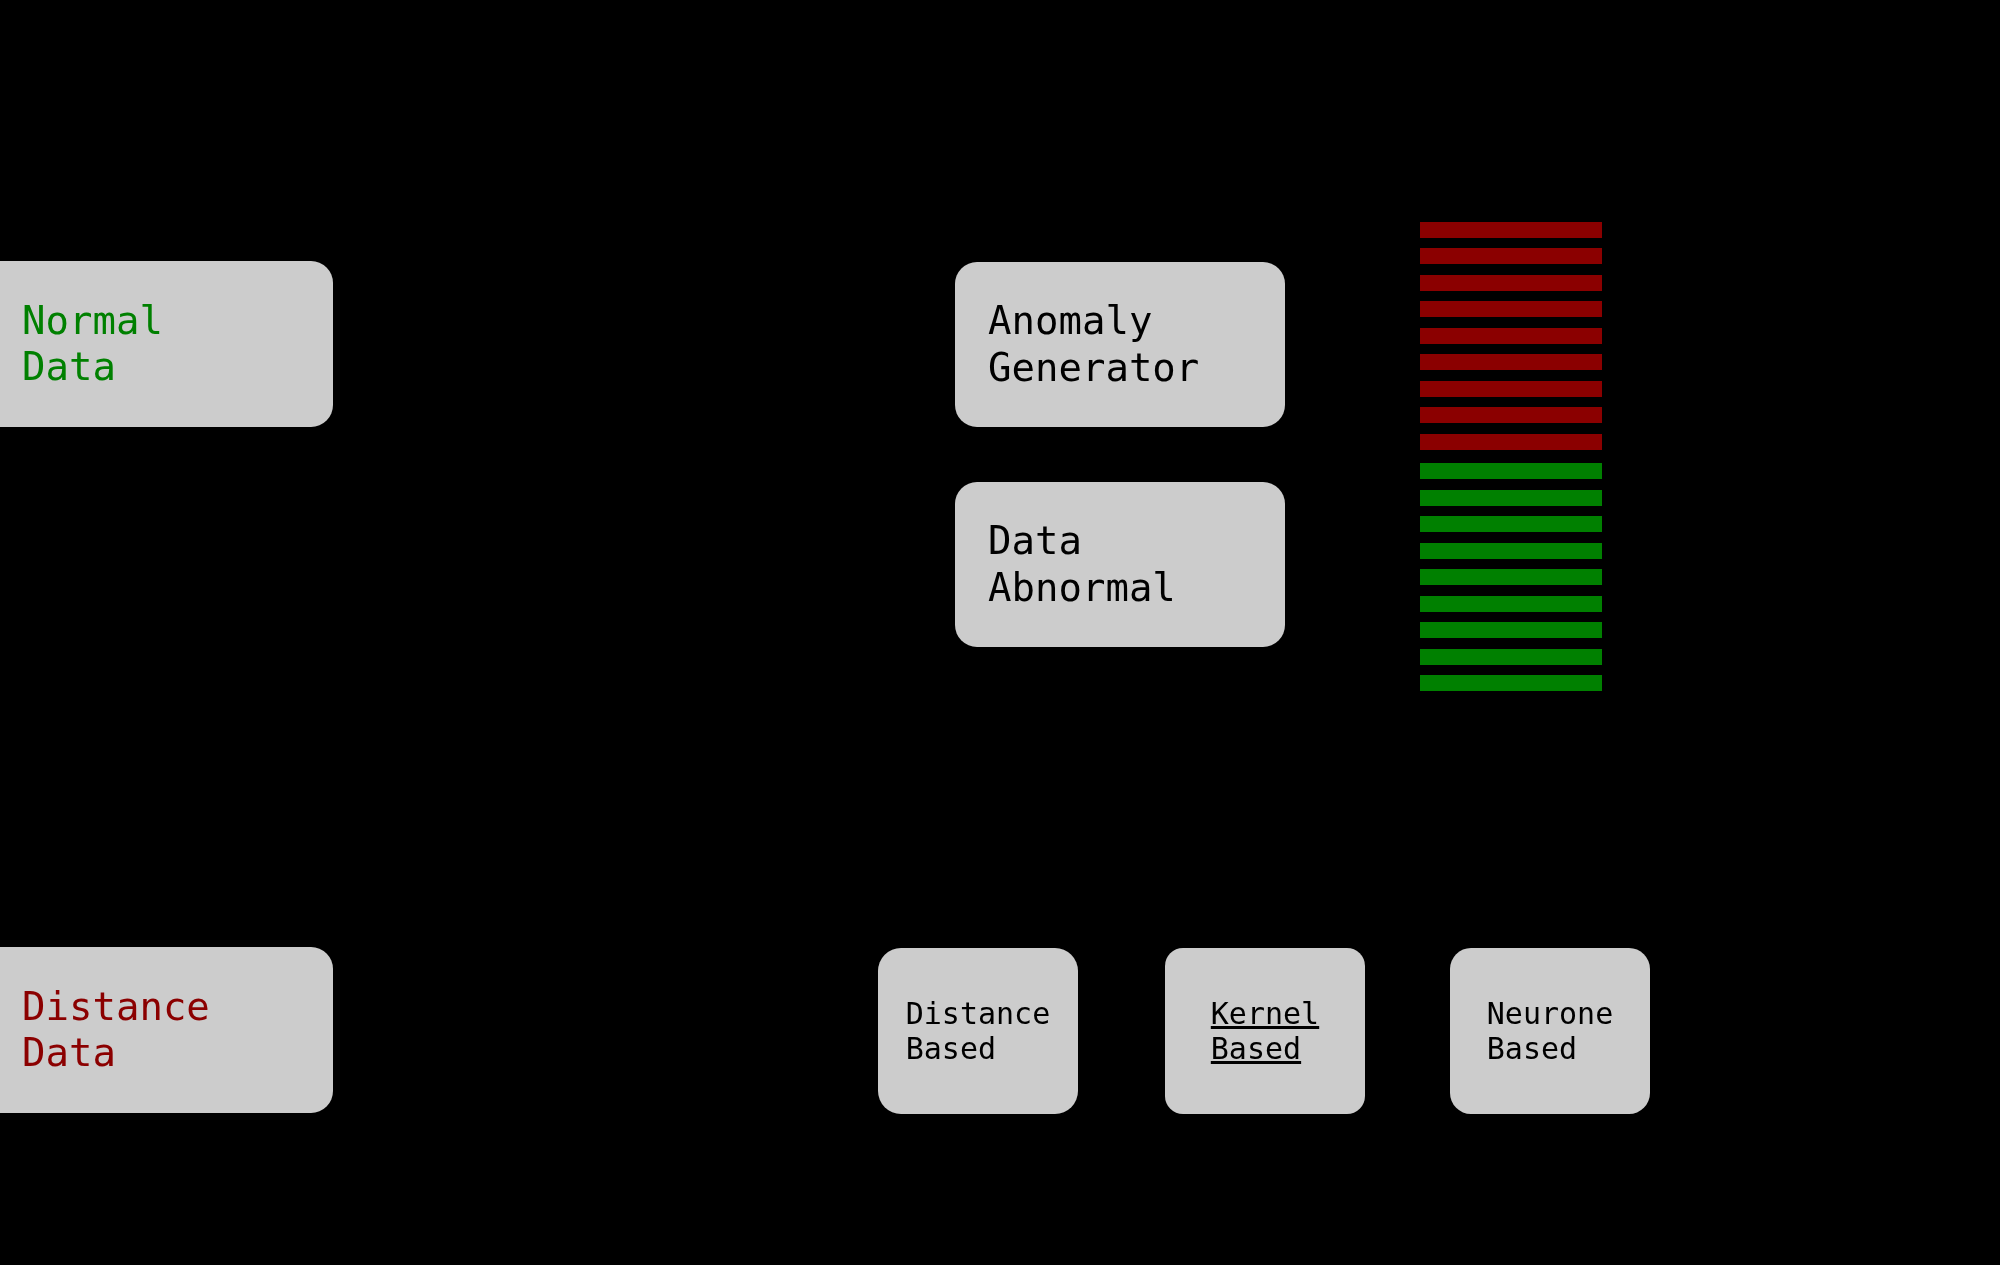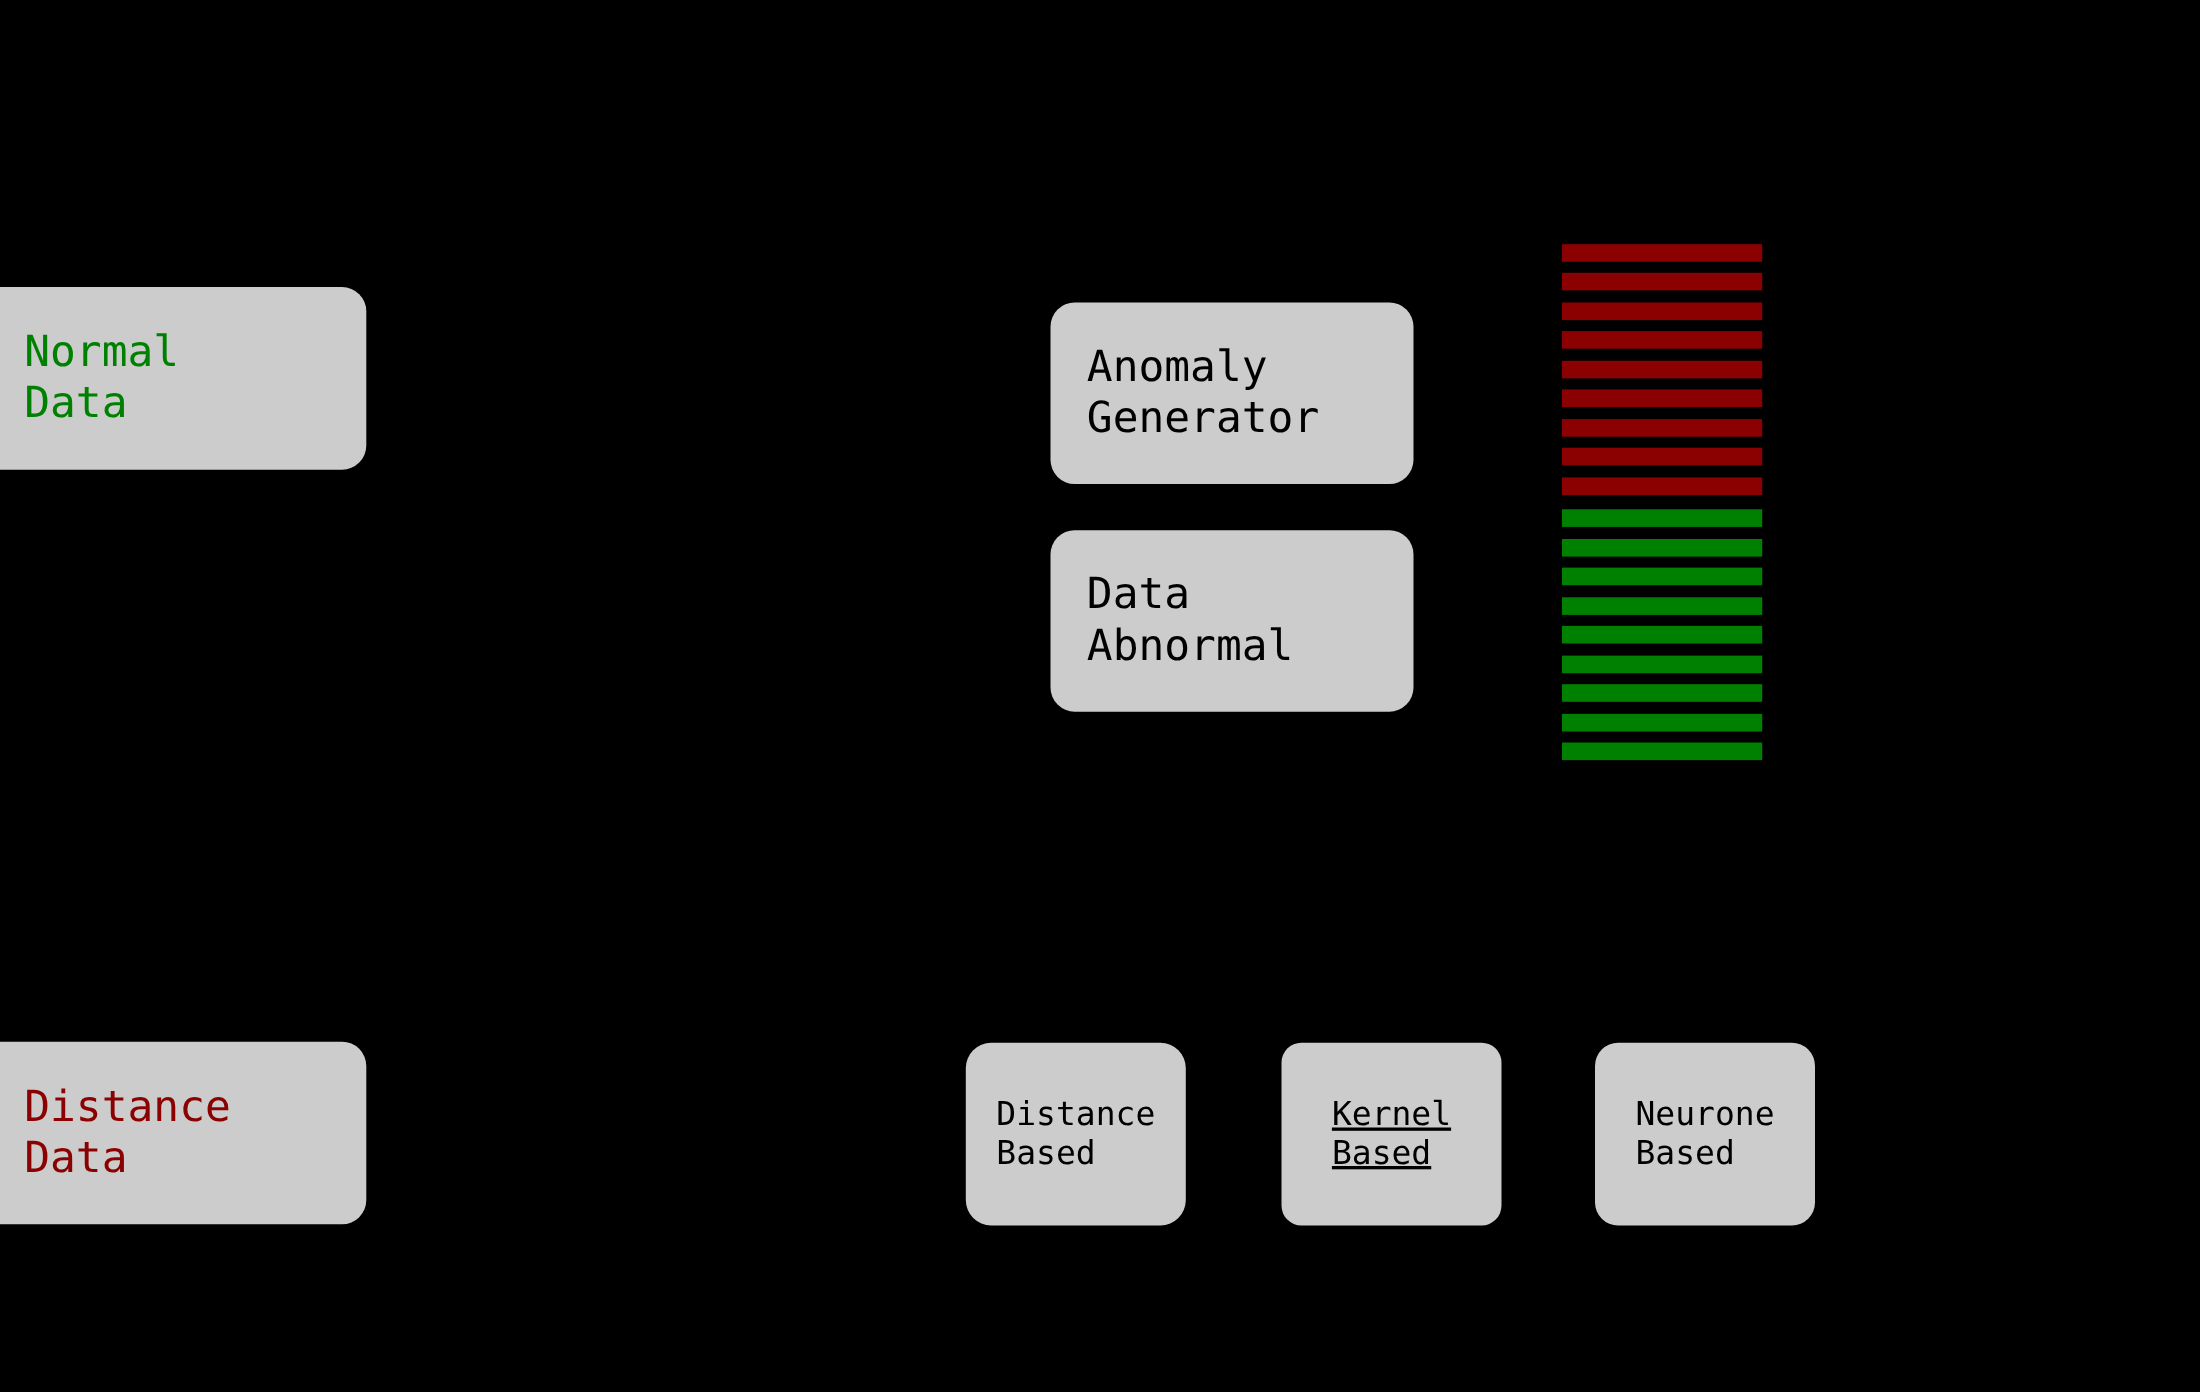--- a/index.html
+++ b/index.html
@@ -54,21 +54,21 @@
     left: 955px;
     width: 330px;
     height: 165px;
     padding-left: 33px;
     align-items: flex-start;
   }
   .node.process .line {
     font-size: 39px;
     color: #000000;
   }
-  #node-anomaly-generator { top: 275px; }
+  #node-anomaly-generator { top: 262px; }
   #node-data-augmenter    { top: 482px; }
 
   
   .node.method {
     top: 948px;
     width: 200px;
     height: 166px;
     border-radius: 18px;
     align-items: center;
   }

